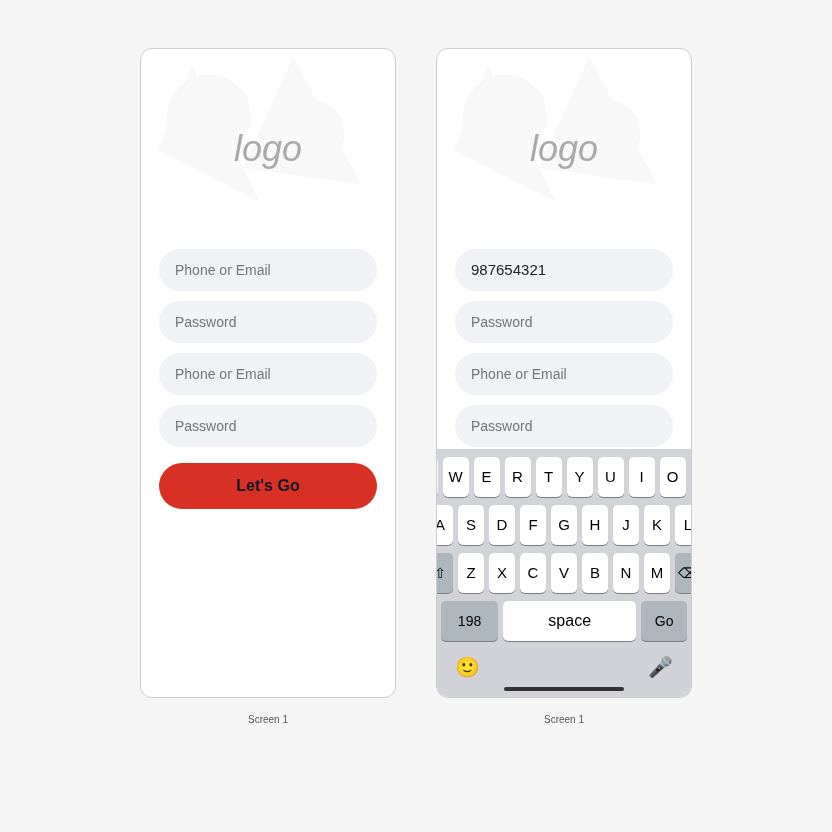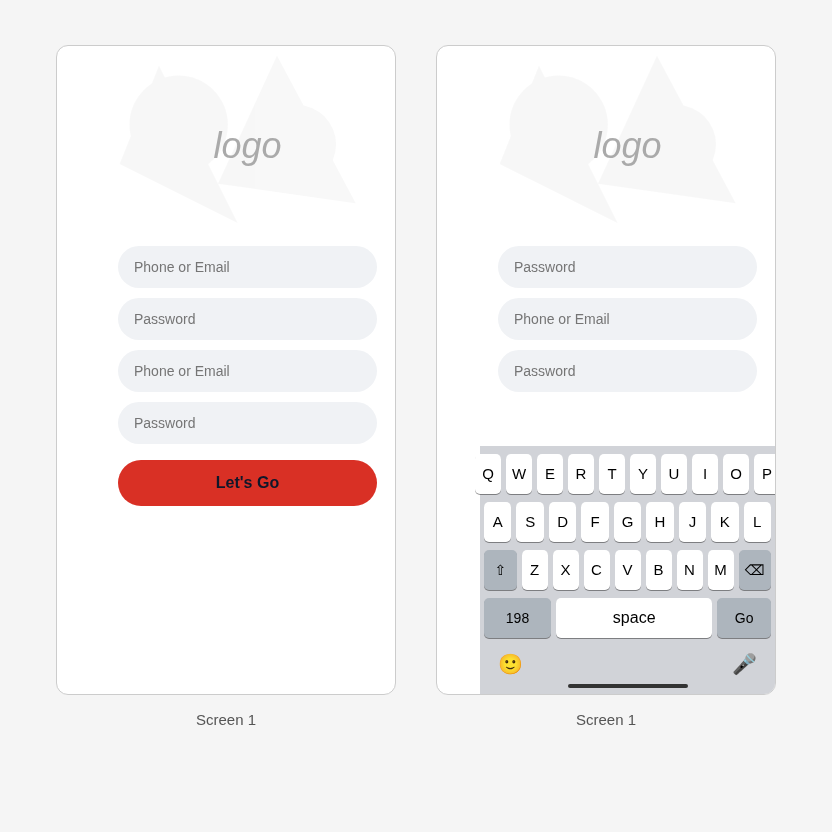--- a/index.html
+++ b/index.html
@@ -23,34 +23,33 @@
     }
 
     .screen-wrapper {
       display: flex;
       flex-direction: column;
       align-items: center;
       gap: 16px;
     }
 
     .phone-frame {
-      width: 340px;
+      width: 256px;
       height: 650px;
       border: 1.5px solid #ccc;
       border-radius: 12px;
       background: #fff;
       overflow: hidden;
       display: flex;
       flex-direction: column;
       position: relative;
-      padding-left: 43px;
     }
 
     .screen-label {
-      font-size: 15px;
+      font-size: 10px;
       color: #555;
       text-align: left;
     }
 
     
     .logo-area {
       flex: 0 0 200px;
       display: flex;
       justify-content: center;
       align-items: center;
@@ -220,20 +219,21 @@
         <svg class="bg-shapes" viewBox="0 0 300 200" xmlns="http://www.w3.org/2000/svg">
           <polygon points="60,20 140,180 20,120" fill="#888"></polygon>
           <polygon points="180,10 260,160 120,140" fill="#888"></polygon>
           <circle cx="80" cy="80" r="50" fill="#888"></circle>
           <circle cx="200" cy="100" r="40" fill="#888"></circle>
         </svg>
         <span class="logo-text">logo</span>
       </div>
 
       <div class="form-area">
+        <input class="input-field filled" type="text" value="987654321" style="">
         <input class="input-field" type="password" placeholder="Password" style="">
         <input class="input-field" type="text" placeholder="Phone or Email" style="">
         <input class="input-field" type="password" placeholder="Password" style="">
       </div>
 
       <div class="keyboard-area">
 
         <div class="keyboard-row">
           <div class="key">Q</div>
           <div class="key">W</div>

